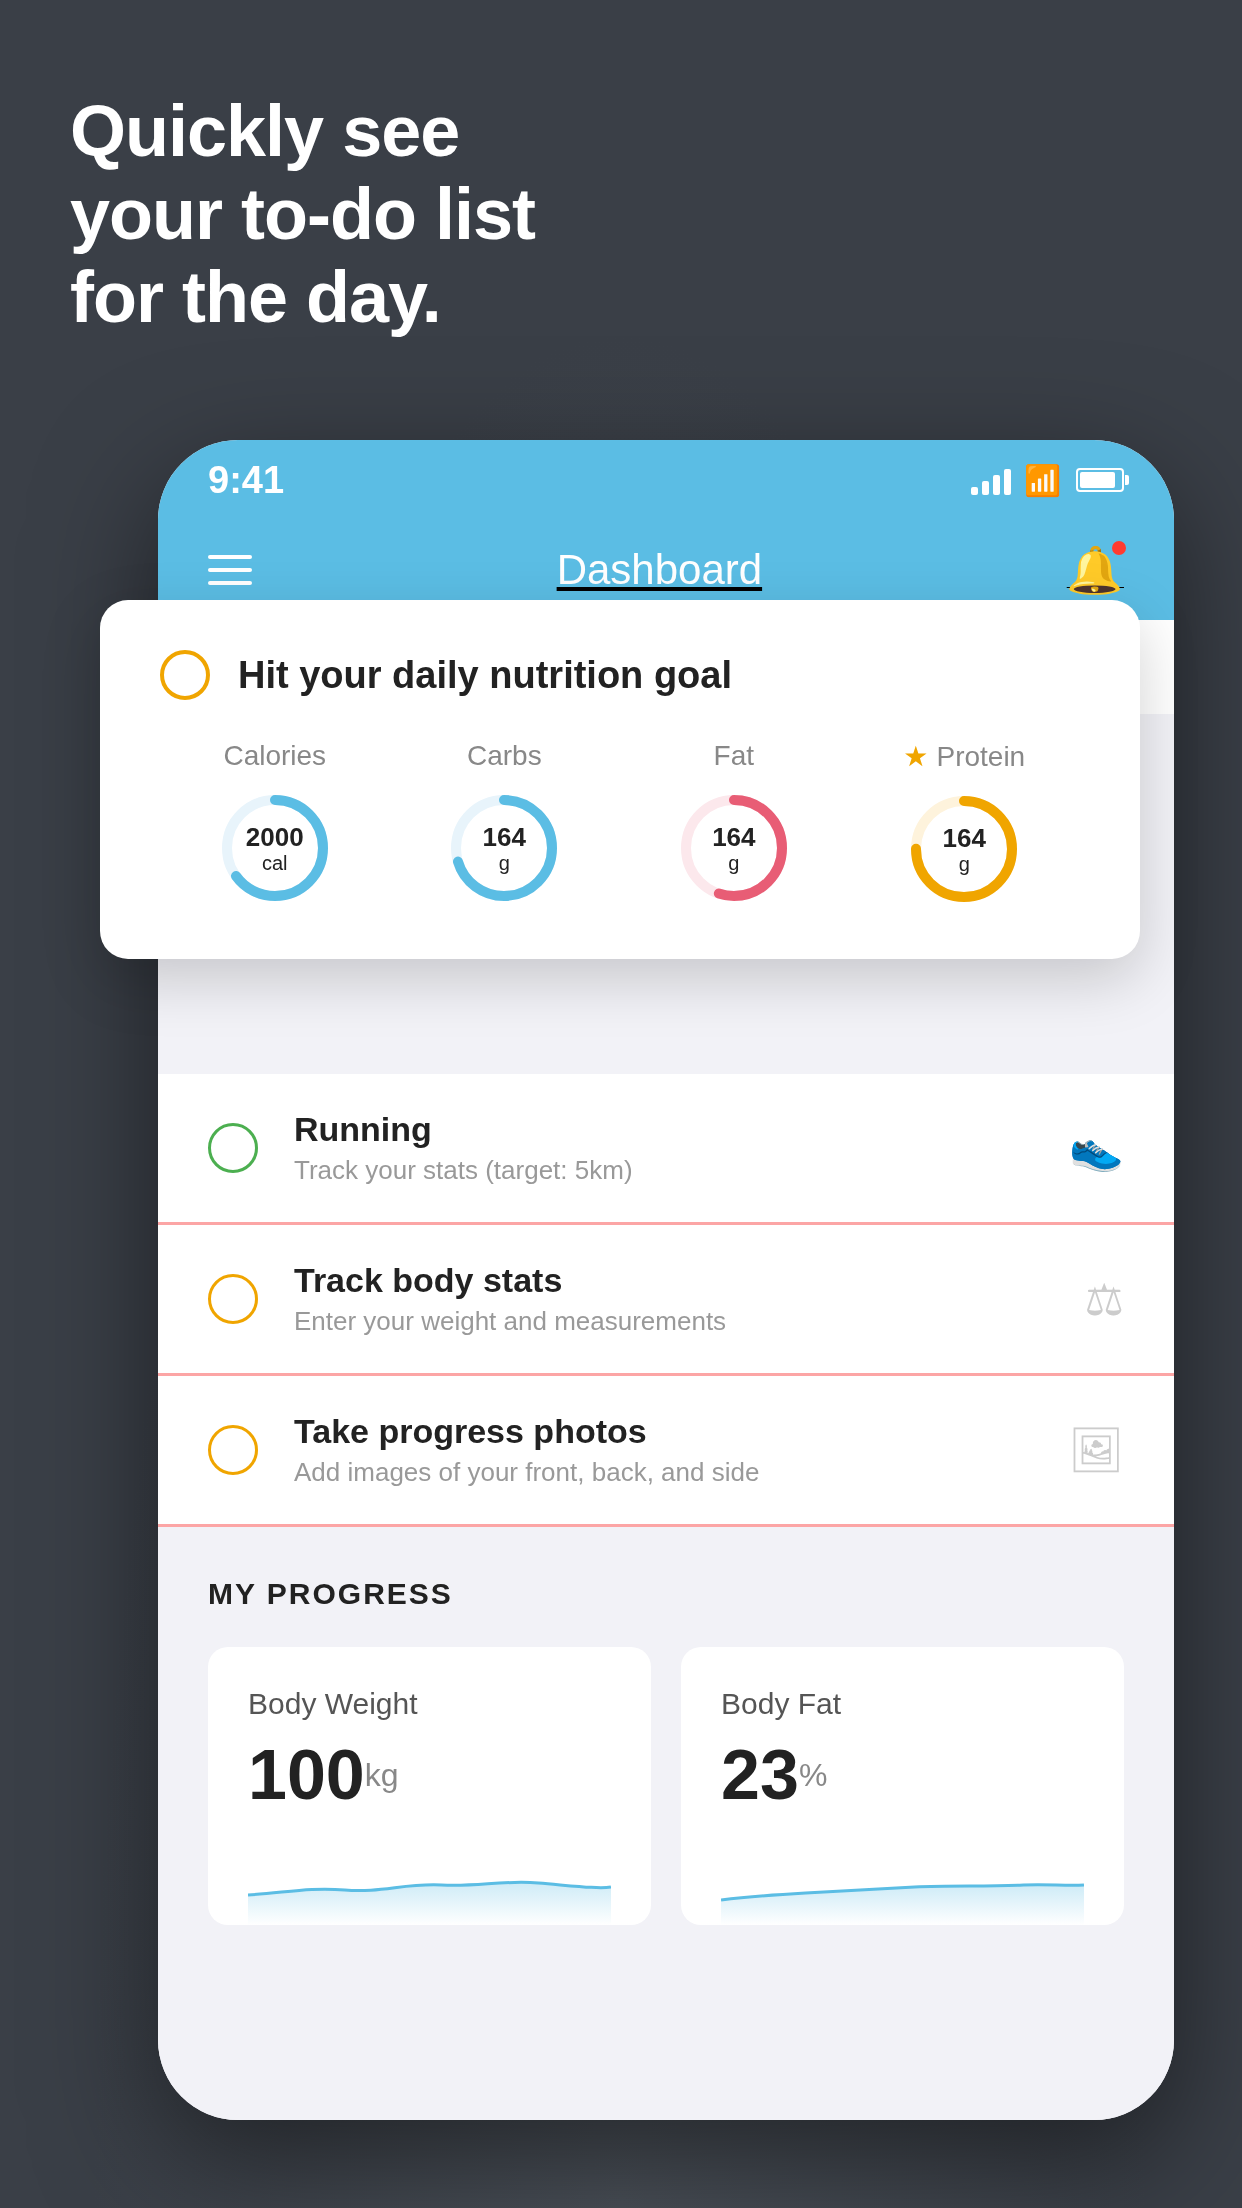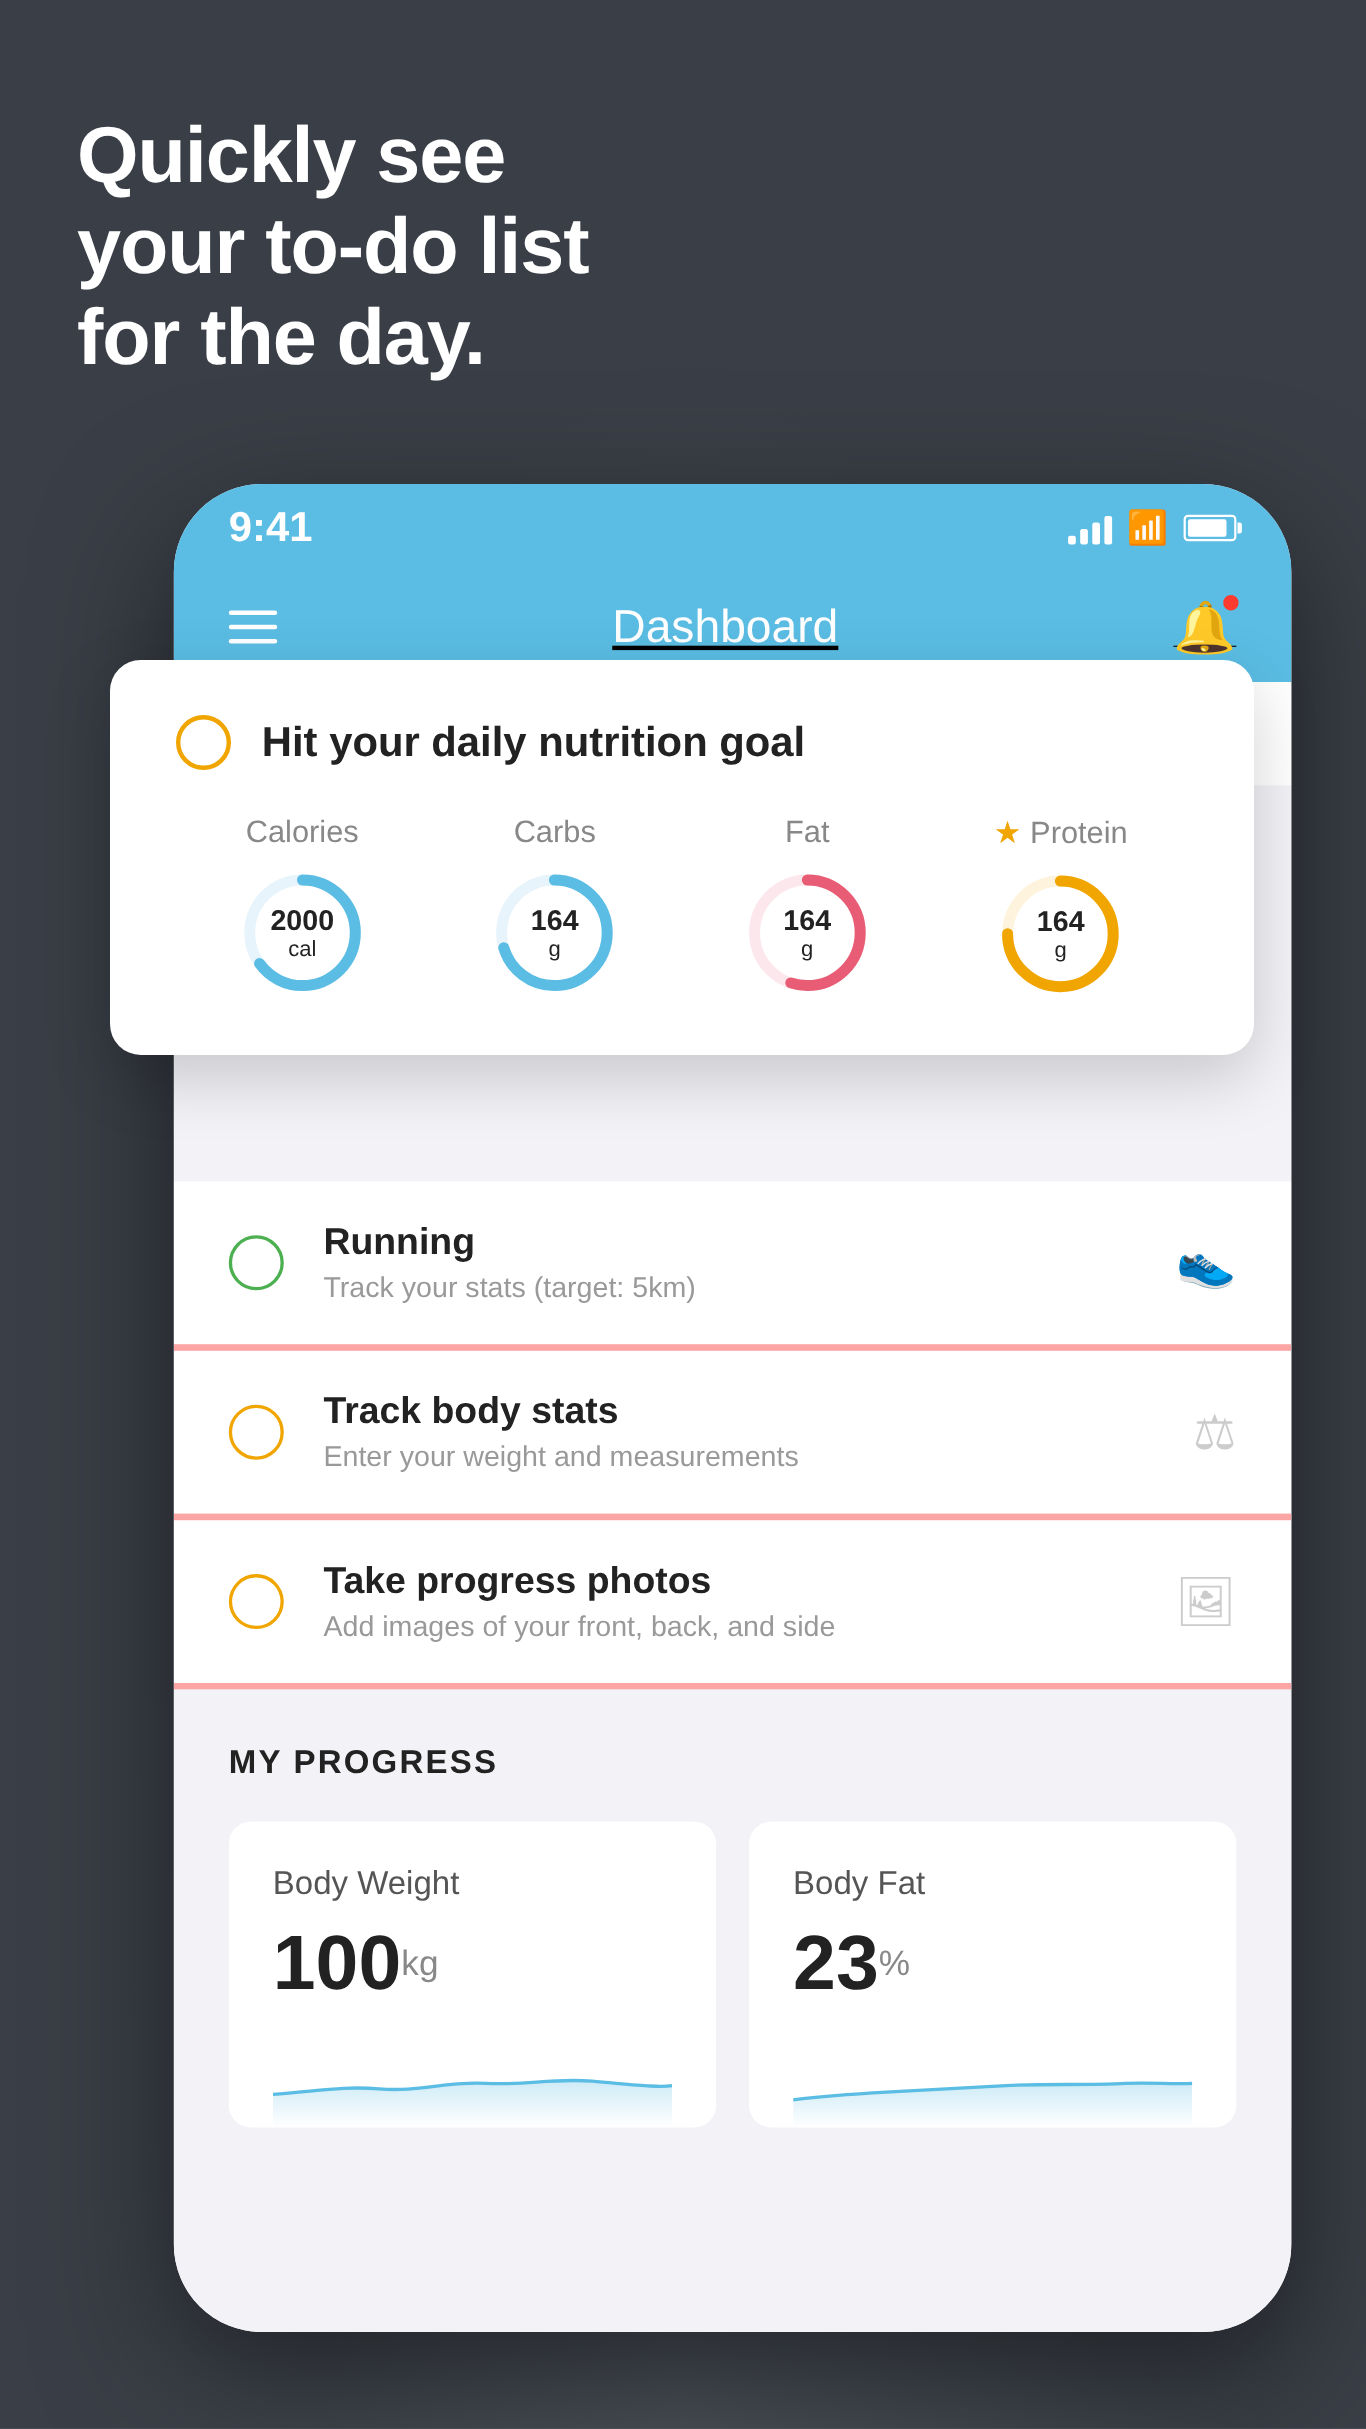--- a/index.html
+++ b/index.html
@@ -14,21 +14,21 @@
     }
 
     .bg-overlay {
       position: absolute;
       inset: 0;
       background: radial-gradient(ellipse at center bottom, #4a5058 0%, #3a3f47 60%);
     }
 
     .headline {
       position: absolute;
-      top: 100px;
+      top: 90px;
       left: 70px;
       color: #ffffff;
       font-size: 72px;
       font-weight: 800;
       line-height: 1.15;
       letter-spacing: -1px;
     }
 
     
     .phone {
@@ -261,21 +261,21 @@
 
     
     .todo-list {
       background: #fff;
       margin-top: 360px;
     }
     .todo-item {
       display: flex;
       align-items: center;
       padding: 36px 50px;
-      border-bottom: 6px solid #fca5a5;
+      border-bottom: 3px solid #fca5a5;
       gap: 36px;
     }
     .todo-check {
       width: 50px;
       height: 50px;
       border-radius: 50%;
       border: 3.5px solid #f0a500;
       flex-shrink: 0;
       background: transparent;
     }

